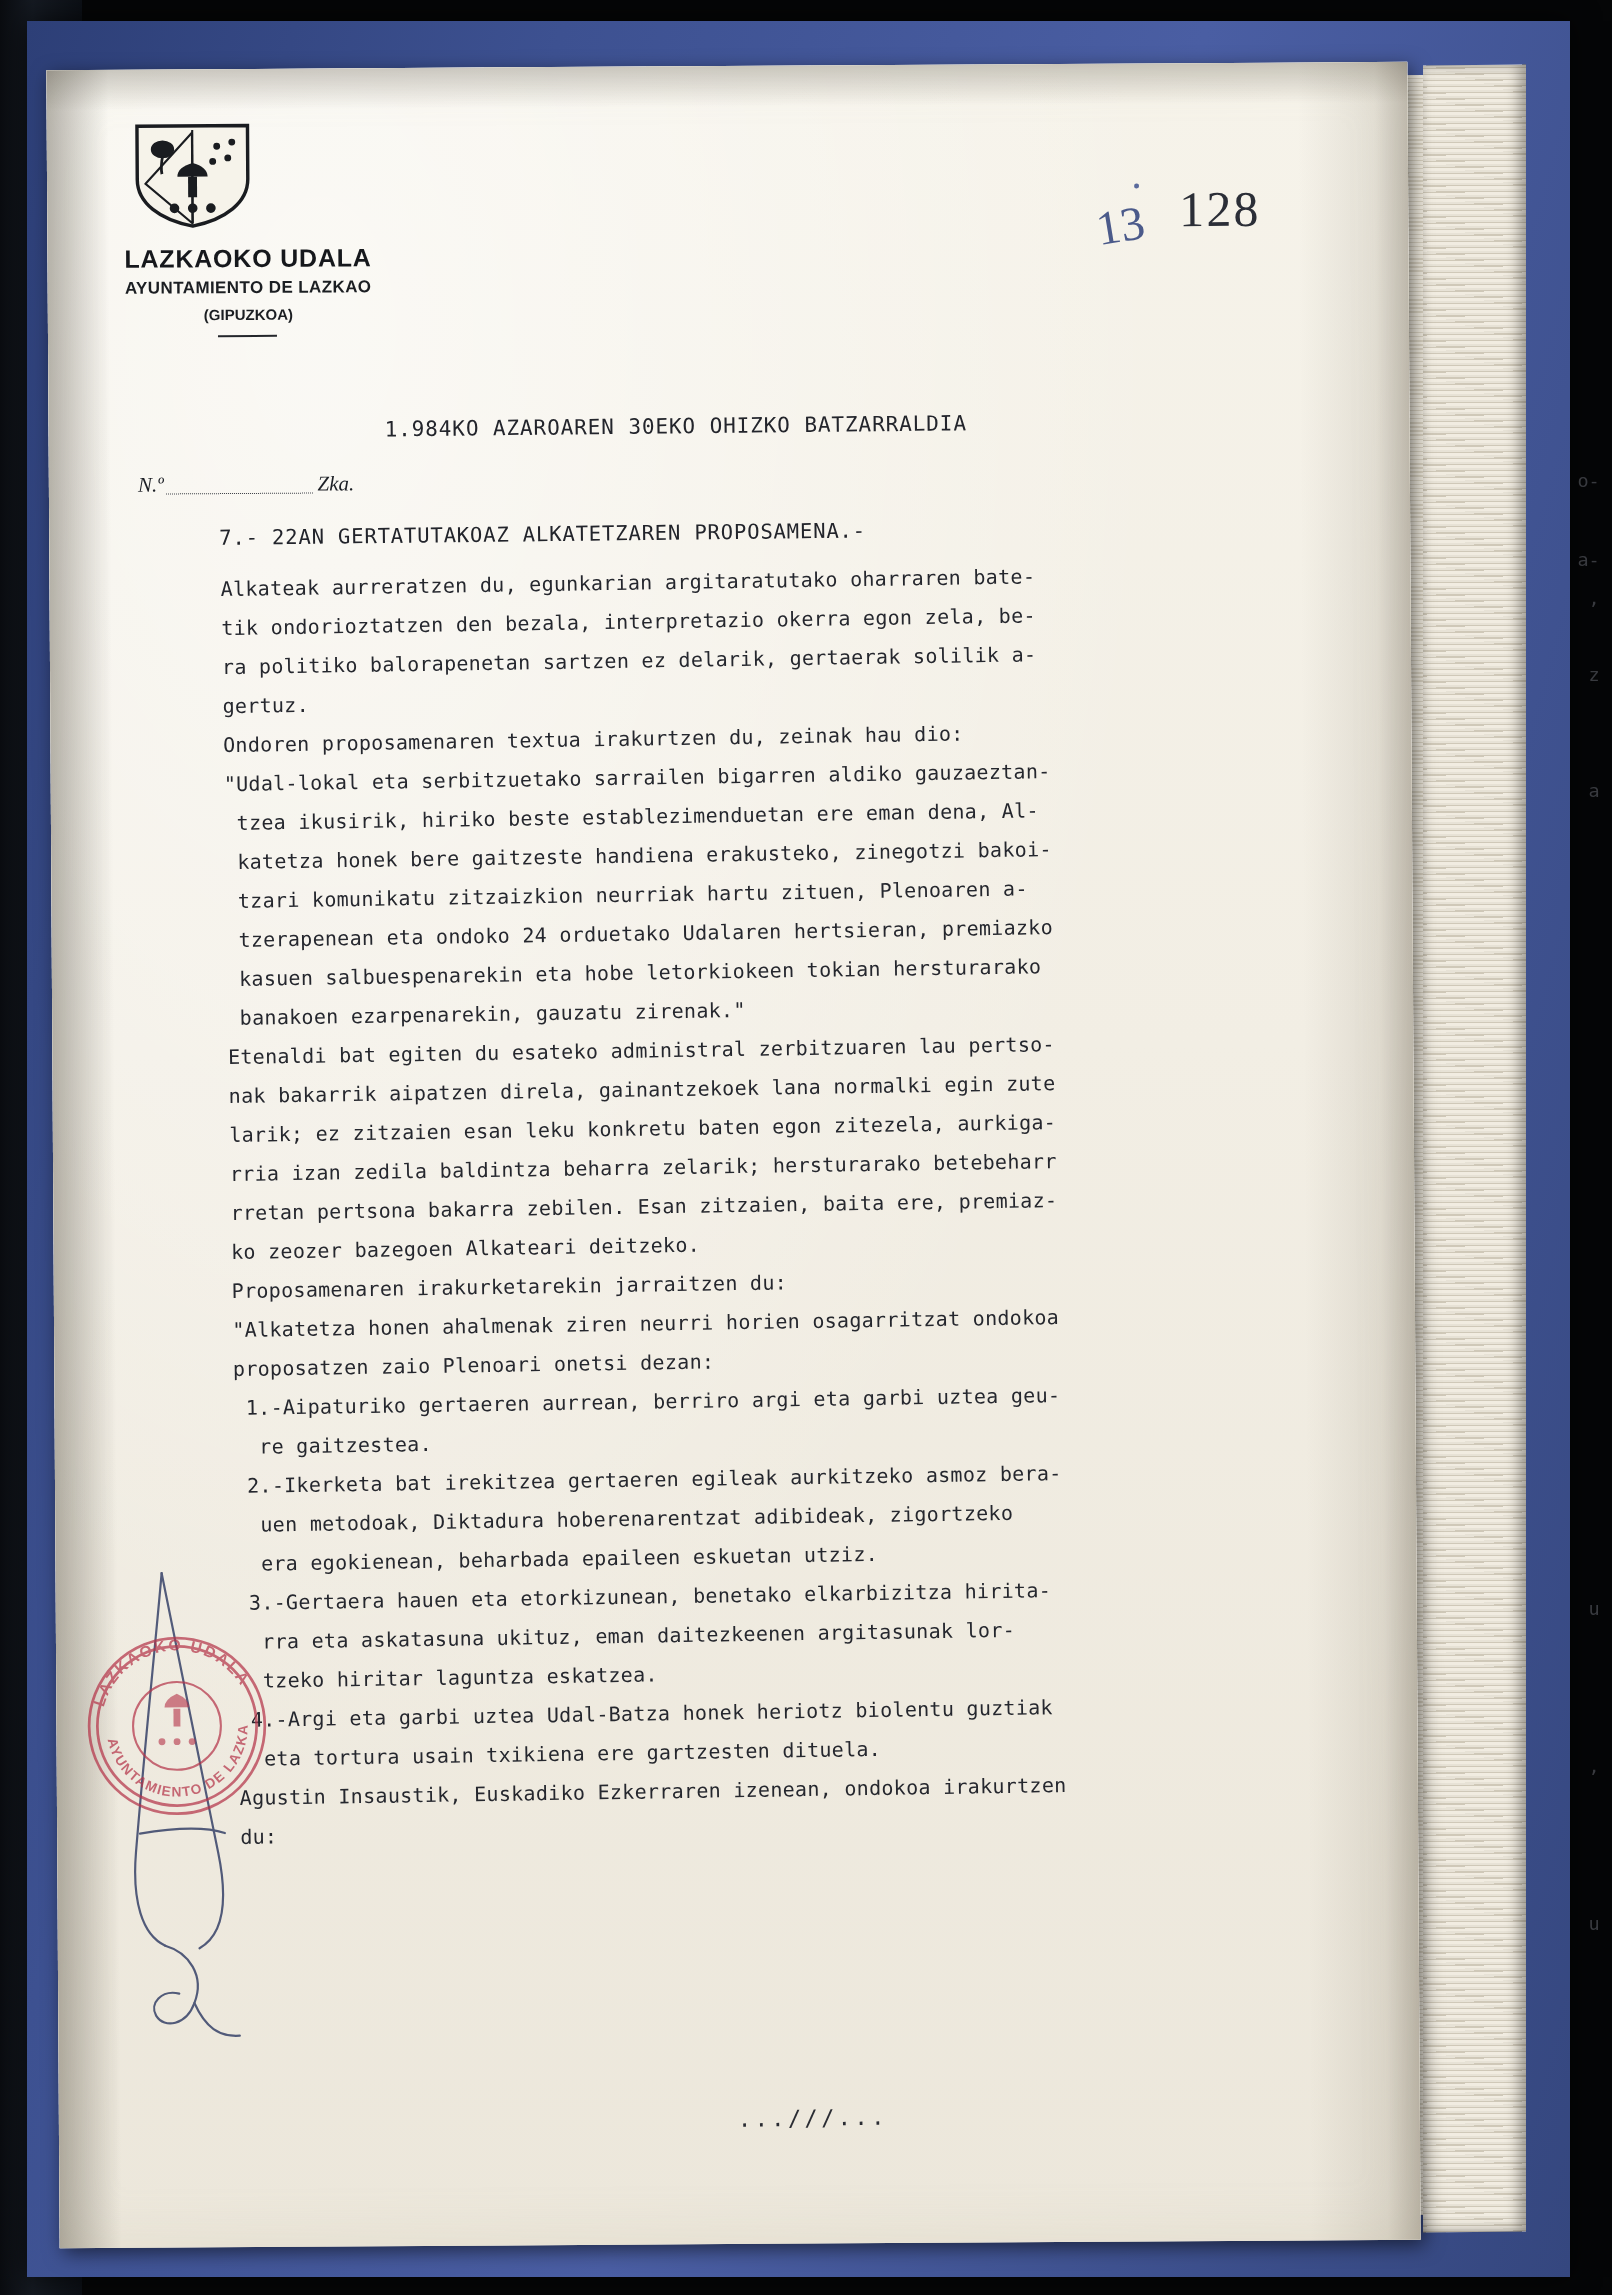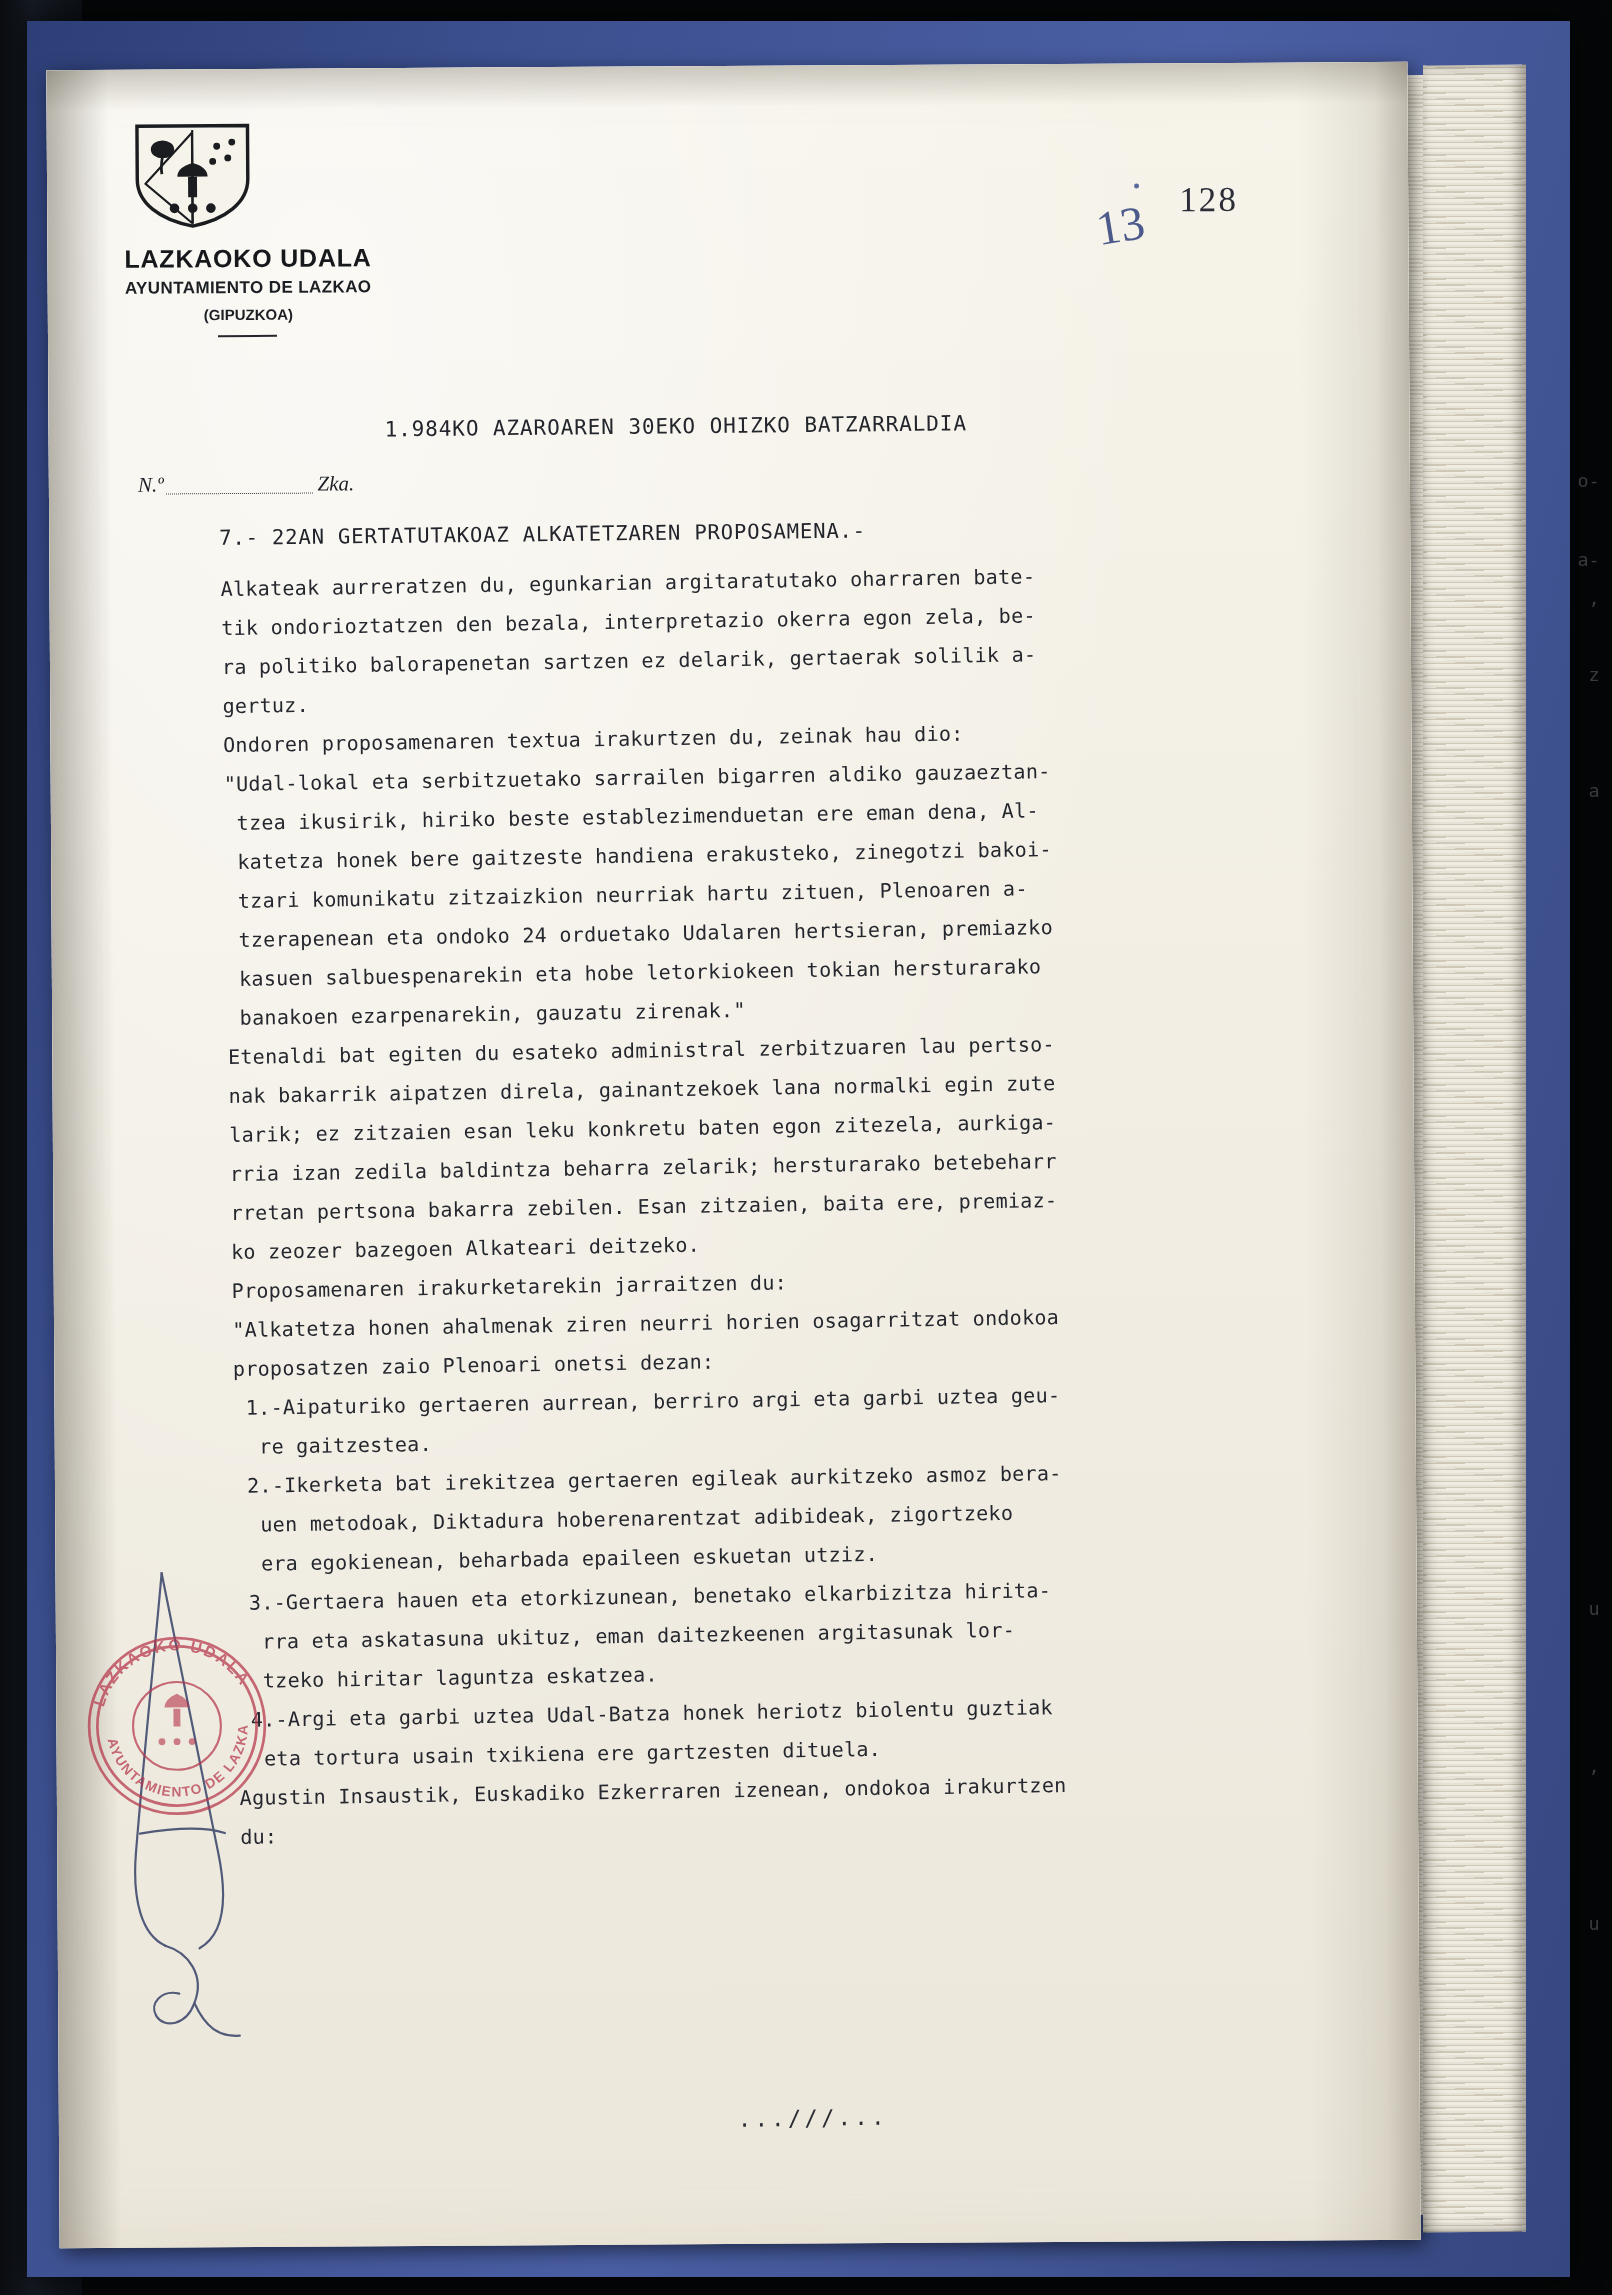--- a/index.html
+++ b/index.html
@@ -122,21 +122,21 @@
     position: absolute;
     left: 170px; top: 266px;
     width: 59px; height: 2.1px;
     background: #24262b;
   }
 
   .folio-num {
     position: absolute;
     left: 1132px; top: 117px;
     font-family: "Liberation Serif", serif;
-    font-size: 35px;
+    font-size: 50px;
     color: #2b2e37;
     letter-spacing: 2.1px;
   }
   .folio-pencil {
     position: absolute;
     left: 1049px; top: 134px;
     font-family: "Liberation Serif", serif;
     font-size: 48px;
     color: #4b5a8a;
     transform: rotate(-9deg);

